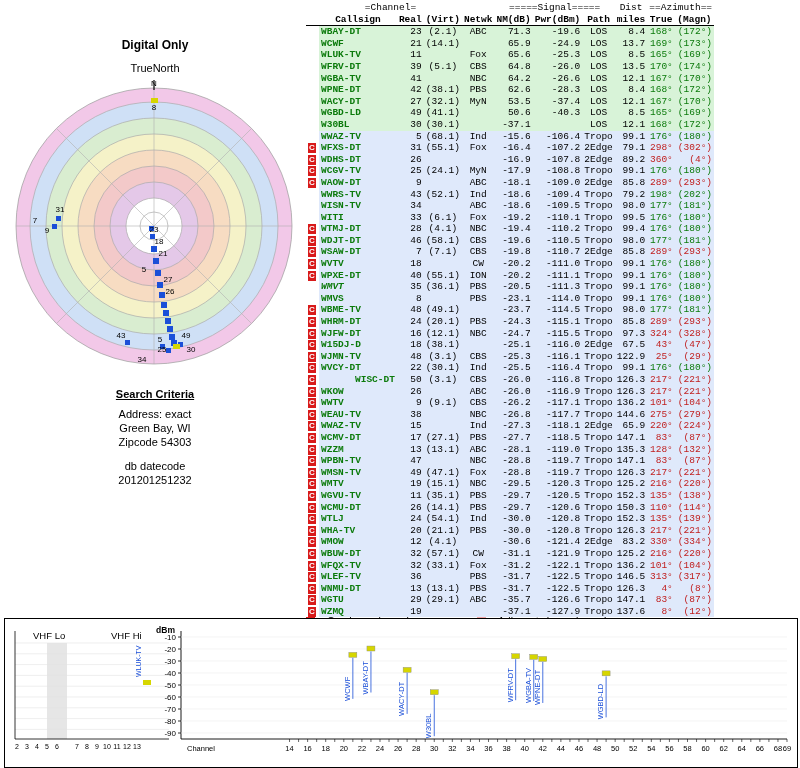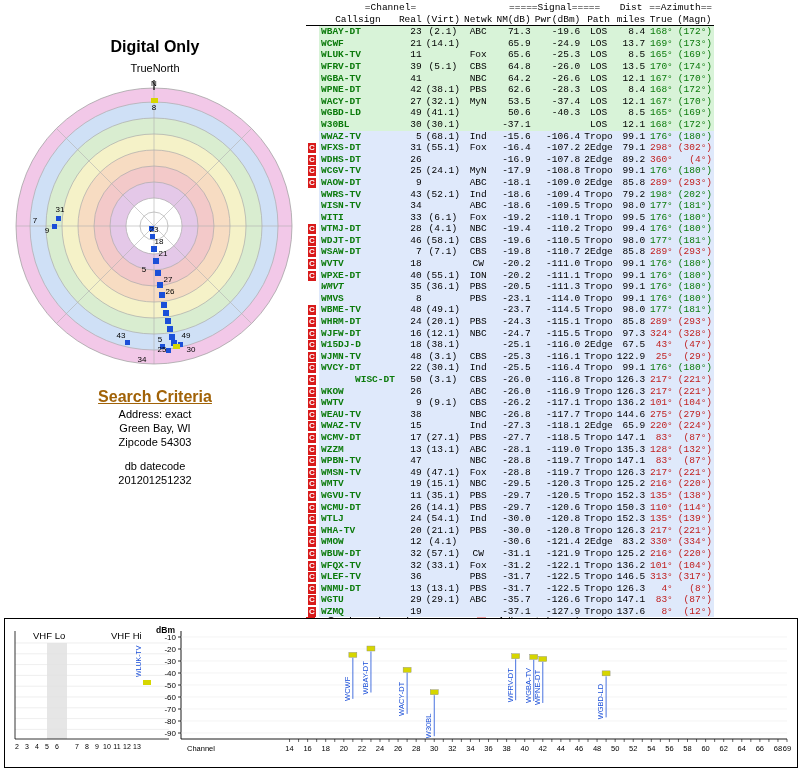--- a/index.html
+++ b/index.html
@@ -1,39 +1,39 @@
 <!DOCTYPE html>
 <html><head>
 <meta charset="utf-8">
 <style>
   html,body{margin:0;padding:0;background:#ffffff;}
   body{width:800px;height:768px;position:relative;font-family:"Liberation Sans",sans-serif;overflow:hidden;}
   .abs{position:absolute;}
 
   
   #left-panel{left:0;top:0;width:310px;height:610px;}
-  #digital-only-title{left:0;top:38px;width:310px;text-align:center;font-size:16px;font-weight:bold;color:#000;}
+  #digital-only-title{left:0;top:38px;width:310px;text-align:center;font-size:12px;font-weight:bold;color:#000;}
   #truenorth-label{left:0;top:62px;width:310px;text-align:center;font-size:11px;color:#000;}
 
   #polar-wrap{left:8px;top:76px;width:292px;height:292px;}
   #polar-svg{display:block;}
 
-  #search-criteria-title{left:0;top:388px;width:310px;text-align:center;font-size:16px;font-weight:bold;color:#a16207;text-decoration:underline;}
+  #search-criteria-title{left:0;top:388px;width:310px;text-align:center;font-size:11px;font-weight:bold;color:#000000;text-decoration:underline;}
   .sc-line{left:0;width:310px;text-align:center;font-size:11px;color:#000;}
   #sc-l0{top:408px;} #sc-l1{top:422px;} #sc-l2{top:436px;}
   #db-datecode-label{left:0;top:460px;width:310px;text-align:center;font-size:11px;color:#000;}
   #db-datecode-value{left:0;top:474px;width:310px;text-align:center;font-size:11px;color:#000;}
   #tvfool-link{left:0;top:590px;width:310px;text-align:center;font-size:12px;color:#2222cc;text-decoration:underline;}
 
   
   #table-panel{left:306px;top:2px;width:492px;}
   table.sig{border-collapse:collapse;font-family:"Liberation Mono",monospace;font-size:9.5px;}
   table.sig td{padding:0 2px;white-space:nowrap;line-height:11.6px;}
   .grp{font-family:"Liberation Mono",monospace;font-size:9.5px;text-align:center;color:#000;white-space:pre;}
-  .hdr td{font-weight:normal;color:#000;border-bottom:1px solid #000;text-align:center;}
+  .hdr td{font-weight:bold;color:#000;border-bottom:1px solid #000;text-align:center;}
   .call{font-weight:bold;}
   .num{text-align:right;}
   .ctr{text-align:center;}
   .warn-cell{width:9px;padding:0;}
   .wbox{display:inline-block;width:8px;height:10px;line-height:10px;font-size:8px;font-weight:bold;color:#ffffff;text-align:center;font-family:"Liberation Sans",sans-serif;}
   .wbox.co{background:#d81a1a;}
   .row-green td{background:#d8f3d8;}
   .row-blue td{background:#dfe9fb;}
 
   

